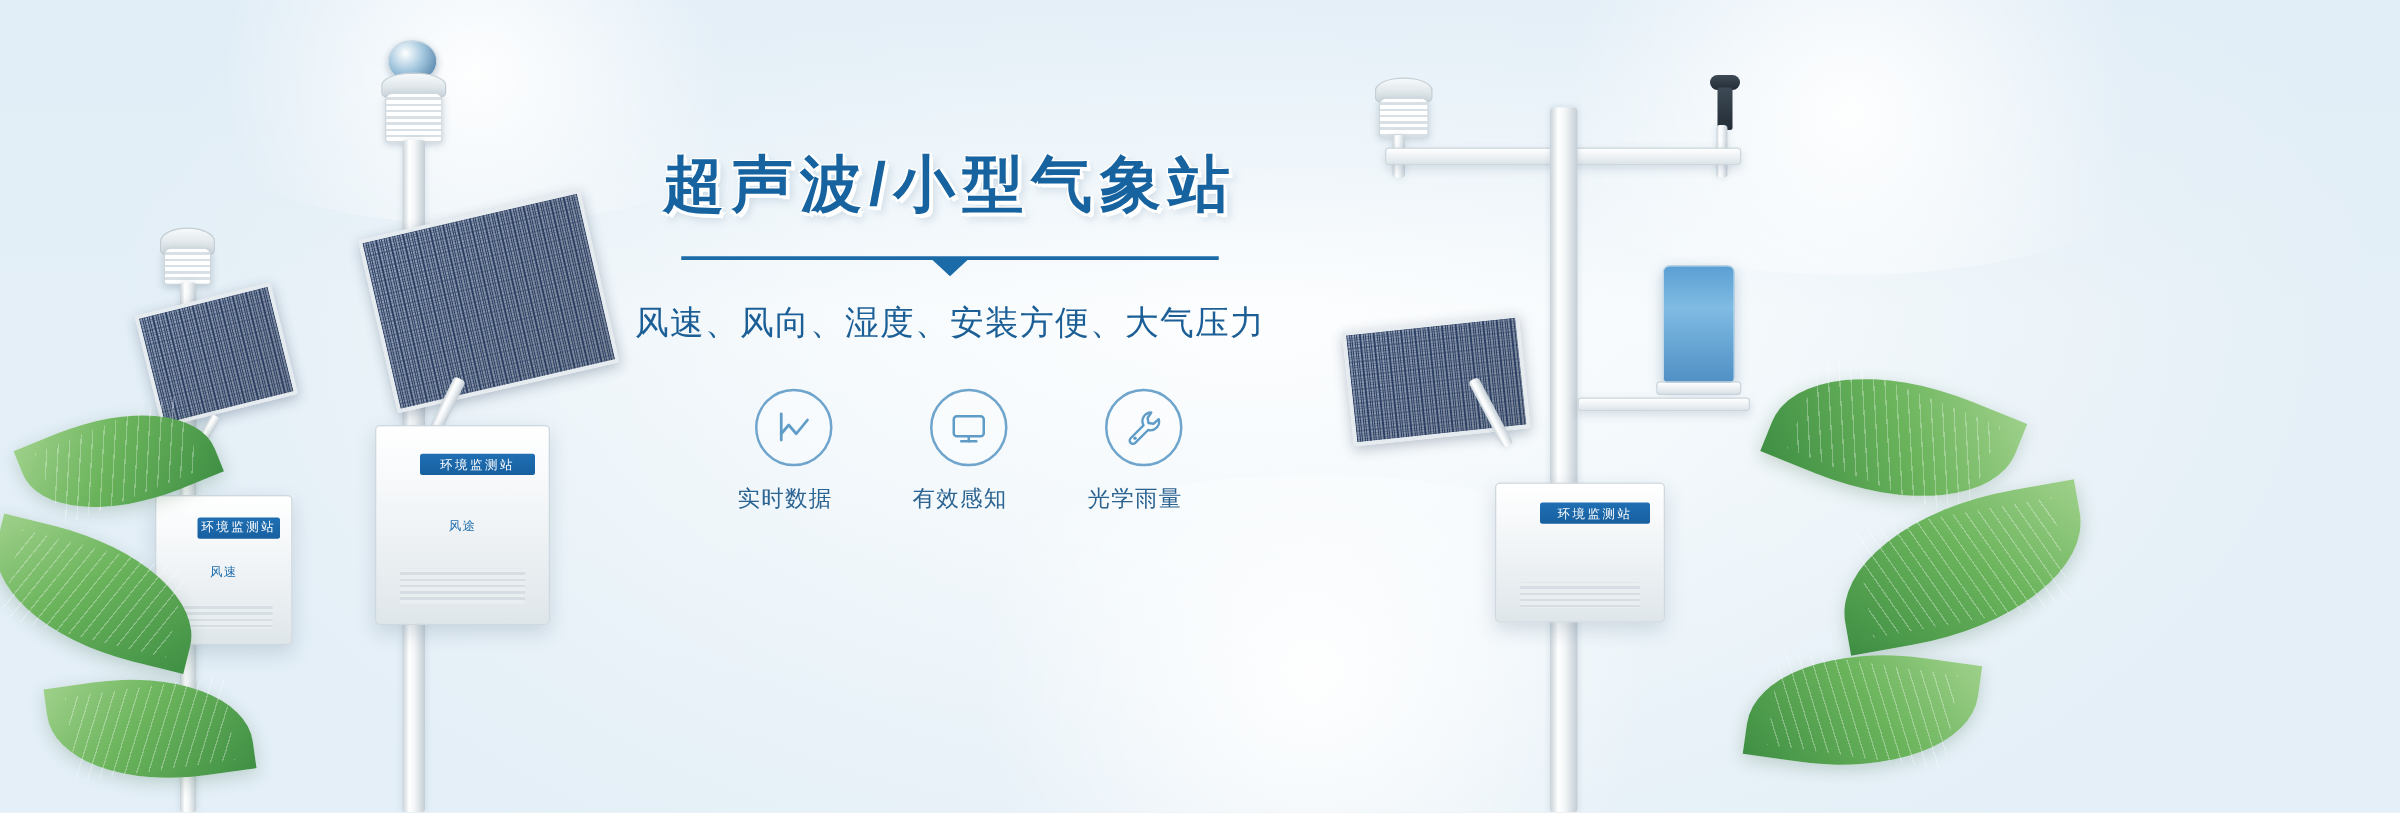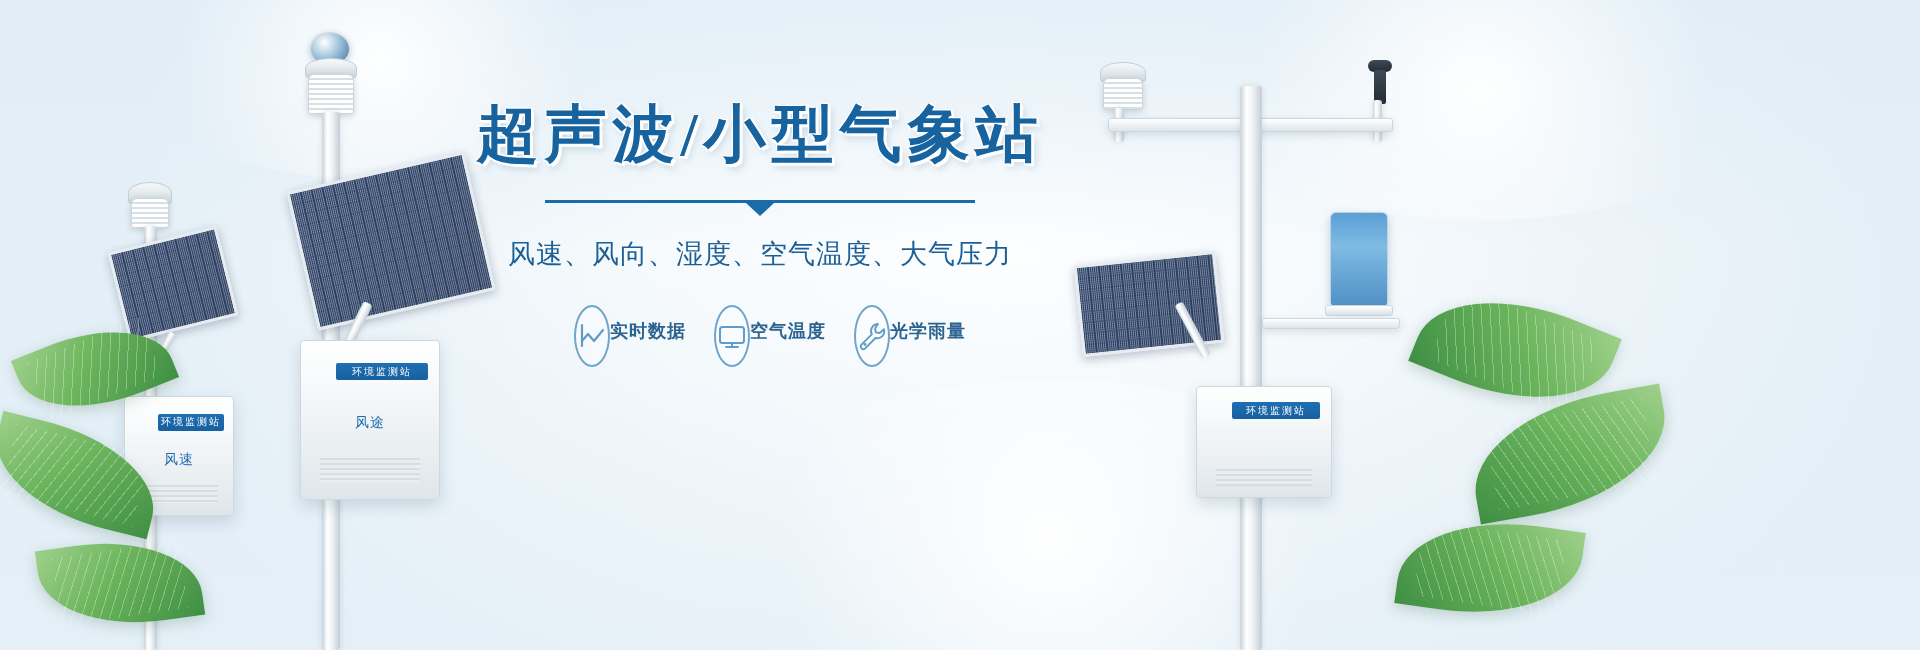--- a/index.html
+++ b/index.html
@@ -61,21 +61,21 @@
     height:17px;
     background:linear-gradient(180deg,#1f6fb3,#1760a0);
     border-radius:2px;
     color:#fff; font-size:10px; letter-spacing:2px;
     display:flex; align-items:center; justify-content:center;
     white-space:nowrap;
     margin-left:24px;
   }
   .cabinet .cab-logo{
     position:absolute; left:0; right:0; top:46%;
-    text-align:center; color:#1c6cae; font-size:14px; letter-spacing:1px;
+    text-align:center; color:#1c6cae; font-size:10px; letter-spacing:1px;
   }
   .cabinet .cab-vent{
     position:absolute; left:14%; right:14%; bottom:10%;
     height:18%;
     background:repeating-linear-gradient(180deg,#e9eef1 0 3px,#d6dee3 3px 5px);
     border-radius:2px;
   }
   .sensor-head{
     position:absolute;
     background:repeating-linear-gradient(180deg,#ffffff 0 3px,#d8e0e5 3px 5px);
@@ -132,33 +132,34 @@
     background:repeating-linear-gradient(115deg, rgba(255,255,255,.30) 0 1px, rgba(255,255,255,0) 1px 9px);
   }
 
   
   .content{
     position:absolute; left:440px; top:96px; width:640px;
     text-align:center;
     z-index:20;
   }
   .headline{
-    font-family:Liberation Serif, serif;
-    font-size:62px;
+    font-family:Liberation Sans, sans-serif;
+    font-size:49px;
     font-weight:bold;
     letter-spacing:6px;
     color:#17639f;
     line-height:1.25;
     text-shadow:
       3px 3px 0 #ffffff,
       -1px -1px 0 #ffffff,
       2px -1px 0 #ffffff,
       -1px 2px 0 #ffffff,
       4px 5px 7px rgba(120,150,175,.35);
     white-space:nowrap;
+    margin-top:22px;
   }
   .divider-wrap{
     position:relative;
     width:430px;
     margin:26px auto 18px auto;
     height:14px;
   }
   .divider-line{
     position:absolute; left:0; right:0; top:0;
     height:3px; background:#1b6ba8;
@@ -180,21 +181,21 @@
   }
 
   .features{
     display:flex;
     justify-content:center;
     gap:48px;
     margin-top:30px;
   }
   .feature{
     width:92px;
-    display:flex; align-items:flex-start;font-weight:bold;
+    display:flex; flex-direction:column; align-items:flex-end;
   }
   .feat-circle{
     width:62px;height:62px;border-radius:50%;
     border:2px solid #6fa5cd;
     display:flex;align-items:center;justify-content:center;
     background:rgba(255,255,255,.35);
   }
   .feat-circle svg{ display:block; }
   .feat-label{
     margin-top:14px;
@@ -275,21 +276,21 @@
 
   <div class="content">
 
     <div class="headline">超声波/小型气象站</div>
 
     <div class="divider-wrap">
       <div class="divider-line"></div>
       <div class="divider-arrow"></div>
     </div>
 
-    <div class="subline">风速、风向、湿度、空气温度、大气压力</div>
+    <div class="subline">风速、风向、湿度、安装方便、大气压力</div>
 
     <div class="features">
 
       <div class="feature">
         <div class="feat-circle">
           <svg width="32" height="32" viewBox="0 0 32 32">
             <path d="M6 5 V26" stroke="#5f9cc8" stroke-width="2.2" fill="none" stroke-linecap="round"></path>
             <path d="M6 21 L12 14 L18 21 L27 10" stroke="#5f9cc8" stroke-width="2.2" fill="none" stroke-linecap="round" stroke-linejoin="round"></path>
           </svg>
         </div>
@@ -298,21 +299,21 @@
 
 
       <div class="feature">
         <div class="feat-circle">
           <svg width="32" height="32" viewBox="0 0 32 32">
             <rect x="4" y="7" width="24" height="16" rx="2.5" stroke="#5f9cc8" stroke-width="2" fill="none"></rect>
             <path d="M16 23 V27" stroke="#5f9cc8" stroke-width="2" stroke-linecap="round"></path>
             <path d="M10 27 H22" stroke="#5f9cc8" stroke-width="2" stroke-linecap="round"></path>
           </svg>
         </div>
-        <div class="feat-label">空气温度</div>
+        <div class="feat-label">有效感知</div>
       </div>
 
       <div class="feature">
         <div class="feat-circle">
           <svg width="32" height="32" viewBox="0 0 32 32">
             <path d="M22 4 a7 7 0 0 0 -6.2 10.3 L5.5 24.6 a2.6 2.6 0 0 0 3.7 3.7 L19.5 18 A7 7 0 0 0 28 9.3 L23.8 13 l-4-0.6 l-0.7-4 Z" stroke="#5f9cc8" stroke-width="1.9" fill="none" stroke-linejoin="round"></path>
             <circle cx="9" cy="24.5" r="1.4" fill="#5f9cc8"></circle>
           </svg>
         </div>
         <div class="feat-label">光学雨量</div>

